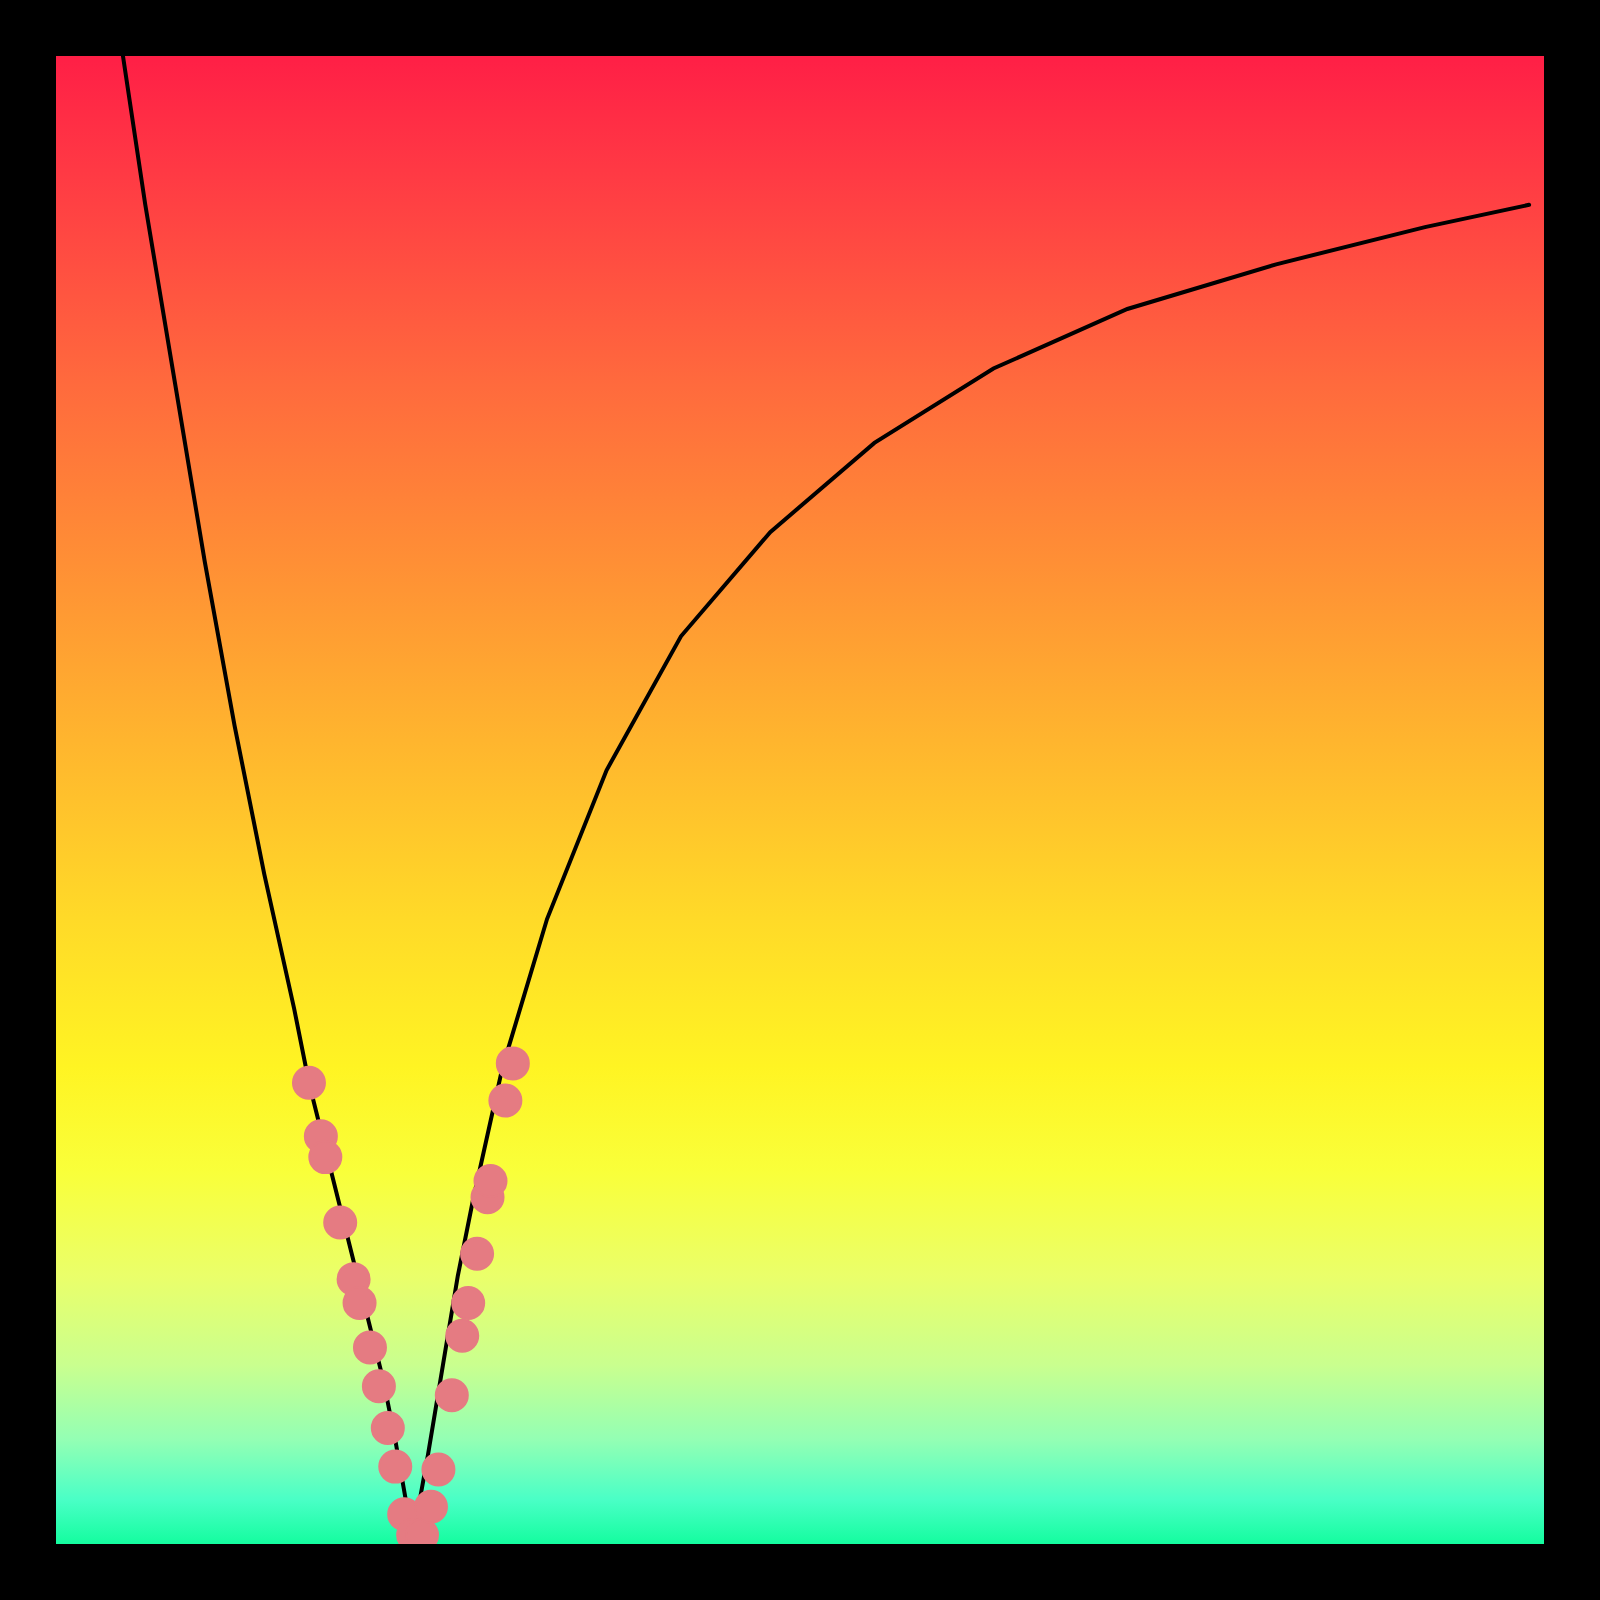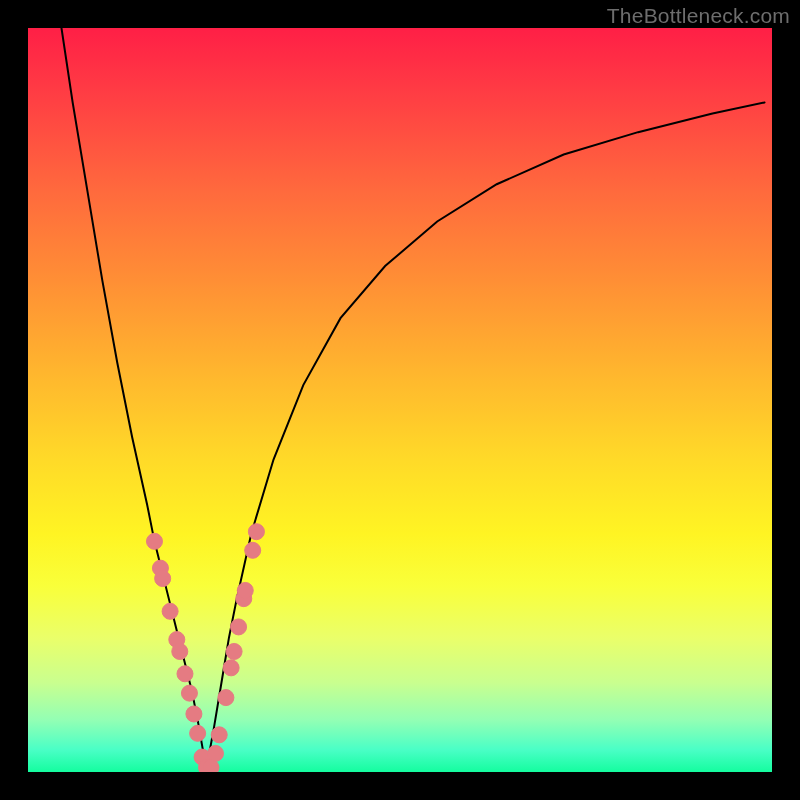--- a/index.html
+++ b/index.html
@@ -97,14 +97,13 @@
           <circle cx="206.09" cy="623.47" r="8" fill="#e57b82" stroke="#e57b82"></circle>
           <circle cx="210.55" cy="598.92" r="8" fill="#e57b82" stroke="#e57b82"></circle>
           <circle cx="215.76" cy="570.65" r="8" fill="#e57b82" stroke="#e57b82"></circle>
           <circle cx="217.25" cy="562.46" r="8" fill="#e57b82" stroke="#e57b82"></circle>
           <circle cx="224.69" cy="522.29" r="8" fill="#e57b82" stroke="#e57b82"></circle>
           <circle cx="228.41" cy="503.69" r="8" fill="#e57b82" stroke="#e57b82"></circle>
         </g>
     </svg>
   </div>
 
-  <div class="watermark">TheBottleneck.com</div>
 </div>
 
 </body></html>

